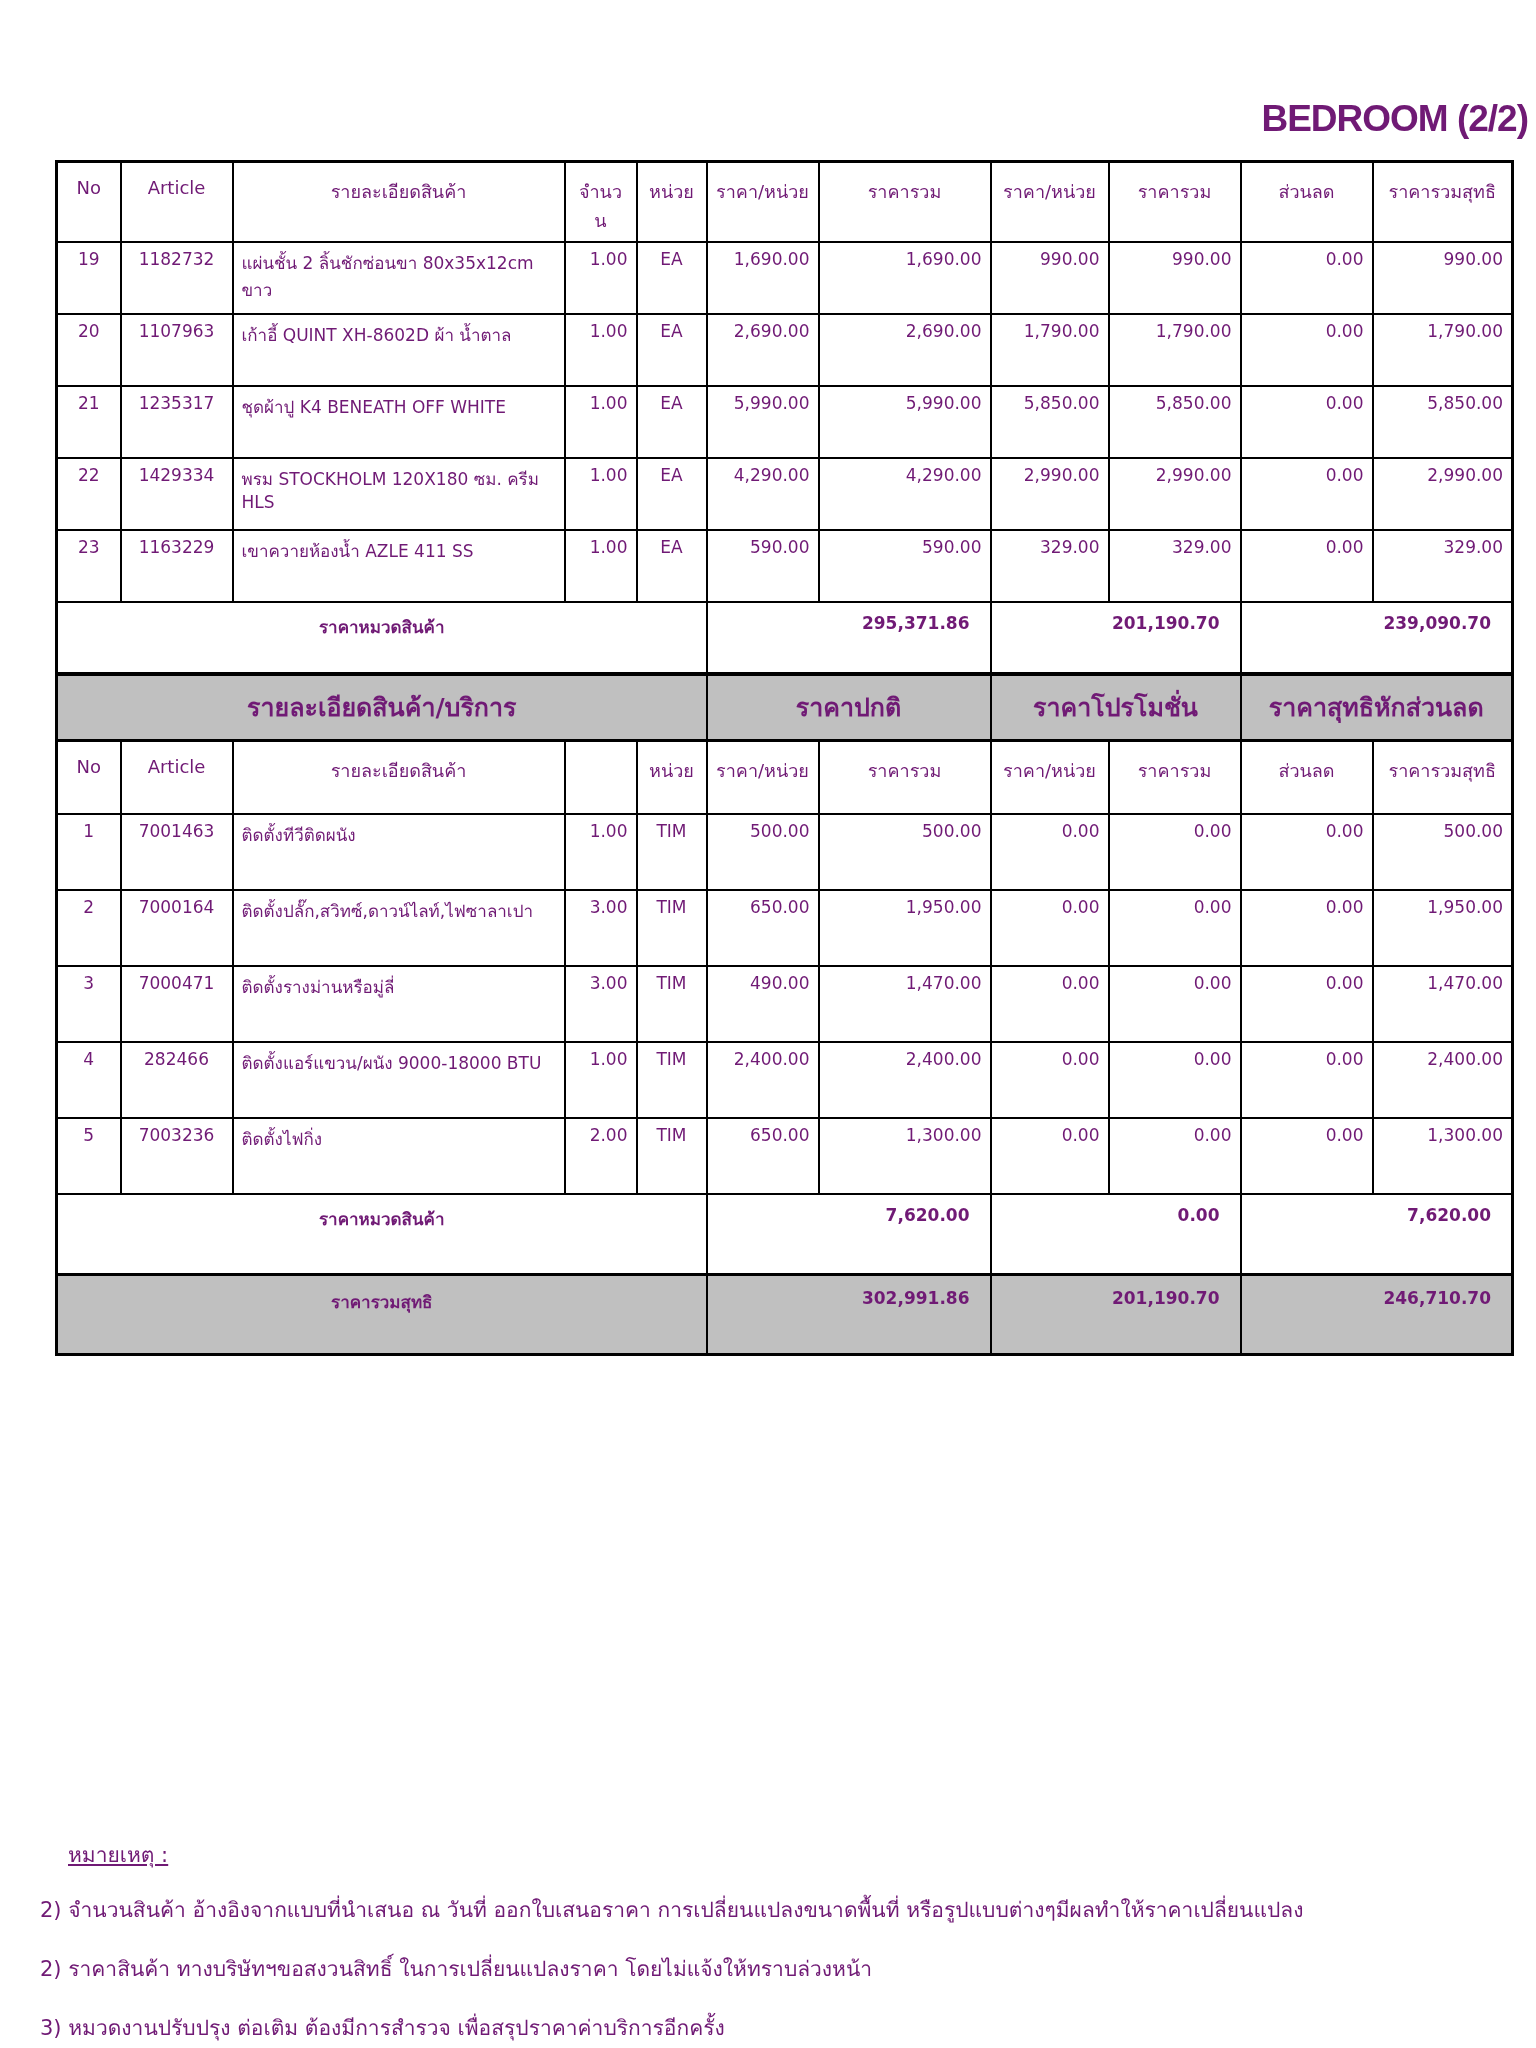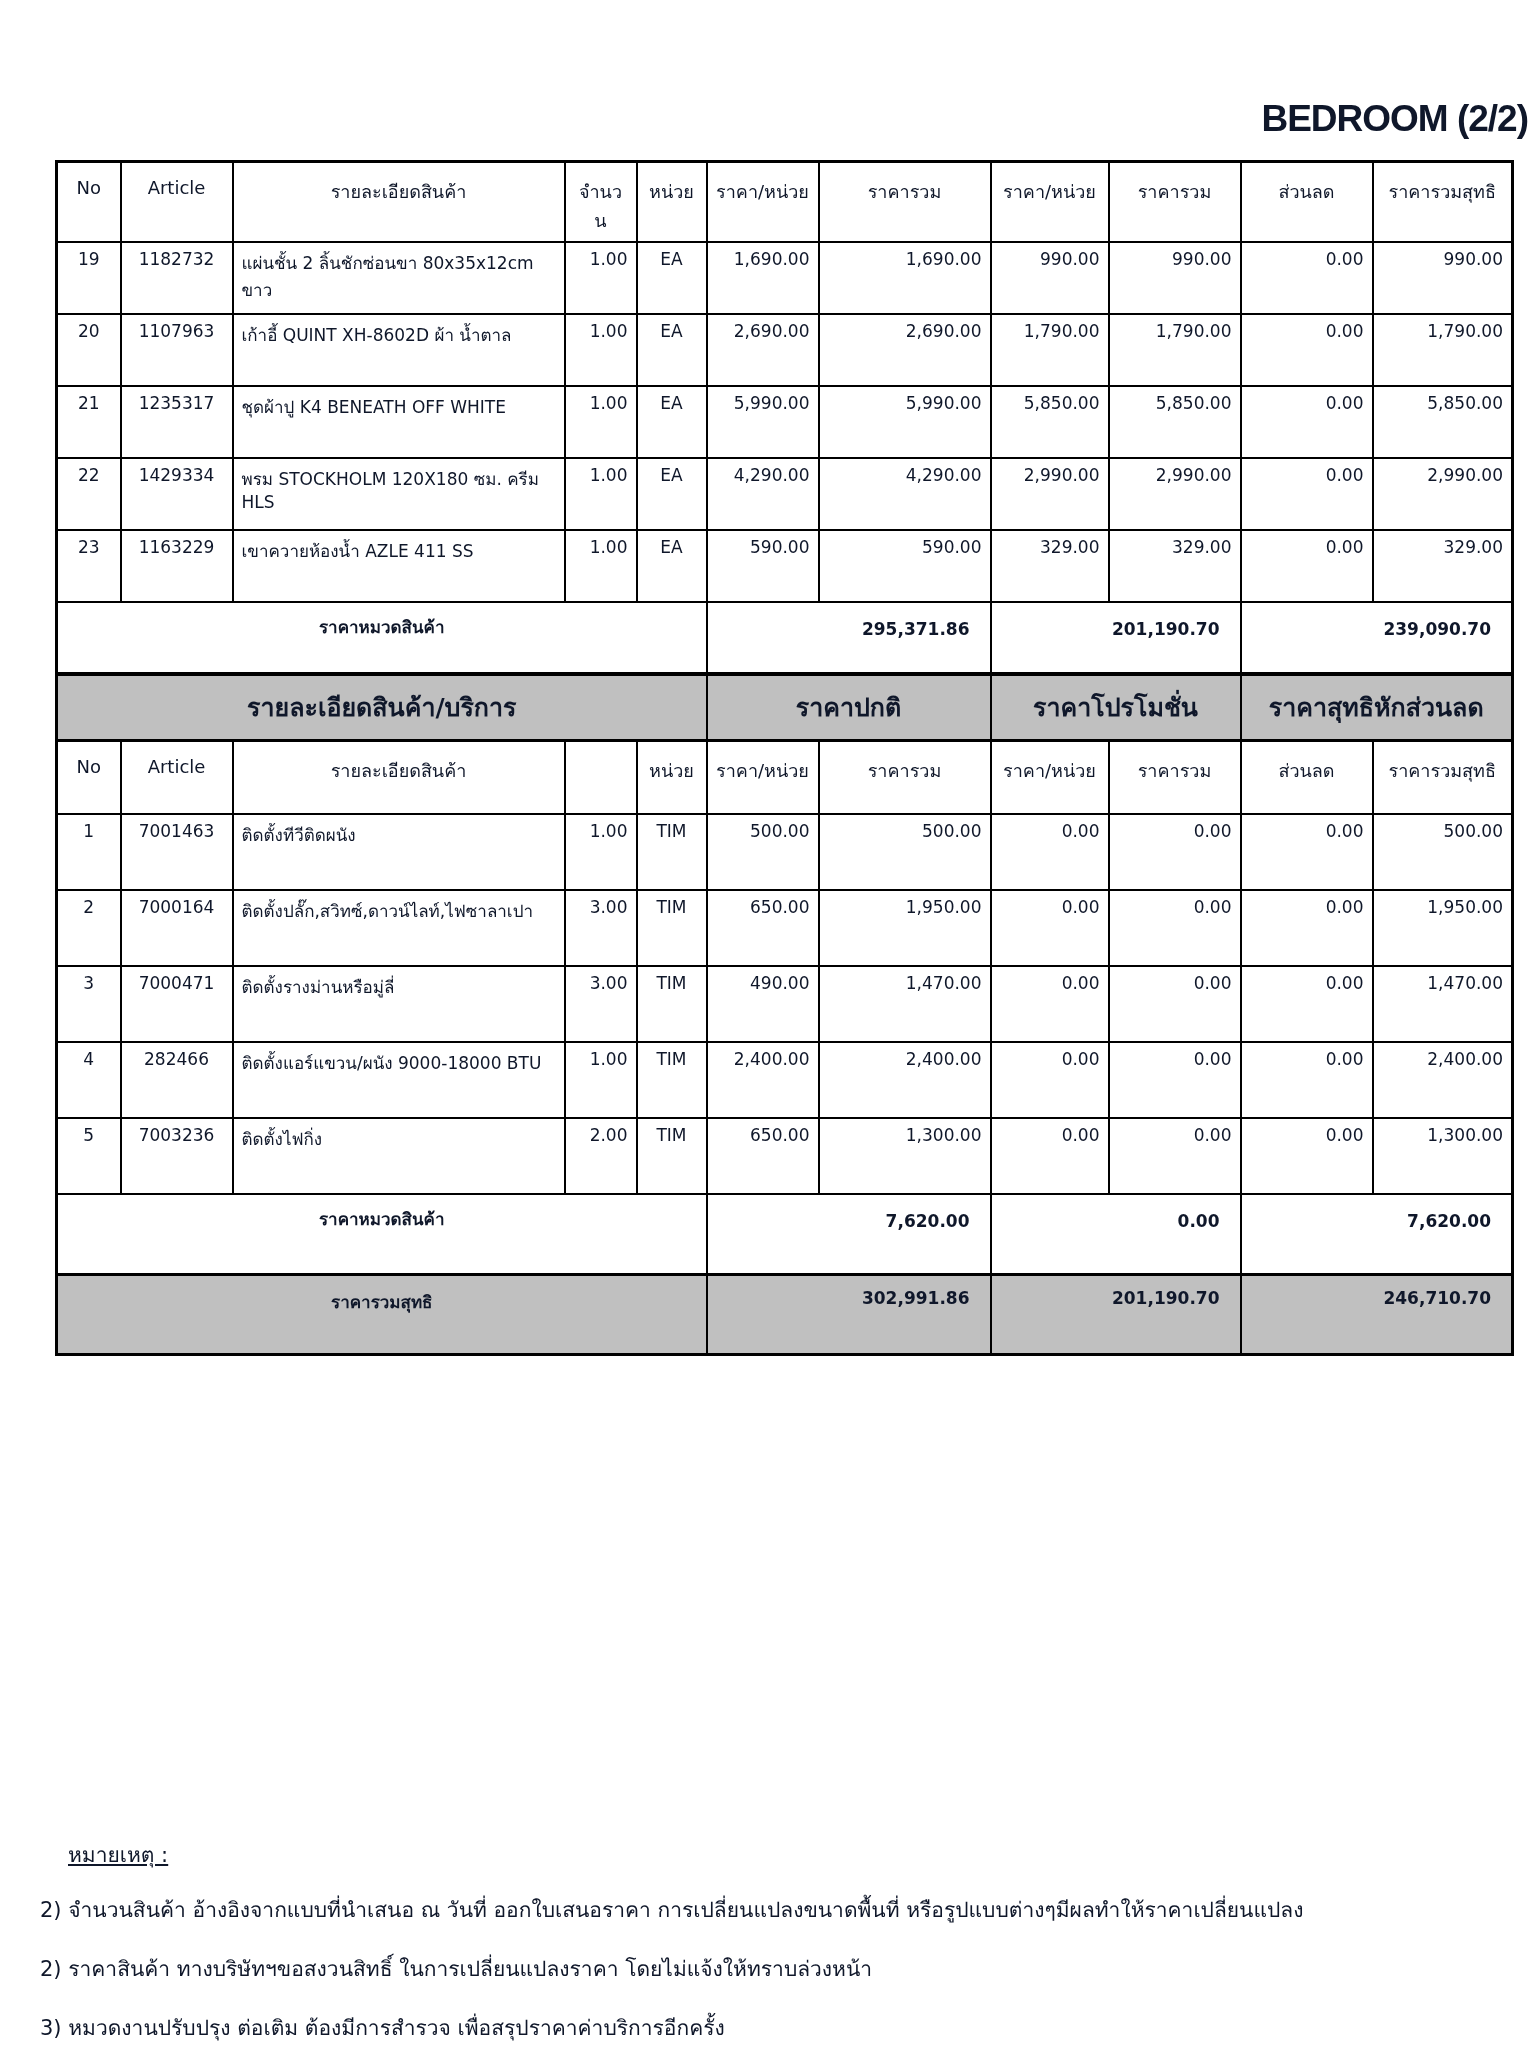--- a/index.html
+++ b/index.html
@@ -1,37 +1,37 @@
 <!DOCTYPE html>
 <html><head>
 <meta charset="utf-8">
 <style>
   html,body{margin:0;padding:0;background:#fff;}
   .page{position:relative;width:1536px;height:2048px;background:#ffffff;
-        font-family:"DejaVu Sans",sans-serif;color:#0f172a;overflow:hidden;}
+        font-family:"DejaVu Sans",sans-serif;color:#701a75;overflow:hidden;}
   .title{position:absolute;top:98px;right:8px;
          font-family:"Liberation Sans",sans-serif;font-weight:bold;
          font-size:37px;letter-spacing:-1px;}
   .doc{position:absolute;left:55px;top:160px;}
   table.quote{border-collapse:collapse;table-layout:fixed;width:1456px;
               border:3px solid #000;}
   table.quote td,table.quote th{border:2px solid #000;box-sizing:border-box;
               padding:6px 8px;vertical-align:top;font-size:17px;
               overflow:hidden;word-wrap:break-word;}
   tr.head-row th{font-weight:normal;text-align:center;height:74px;
               padding-top:14px;font-size:18px;}
   td.c{text-align:center;}
   td.l{text-align:left;}
   td.r{text-align:right;}
   td.desc{font-size:16px;padding-top:4px;}
   #t1-rows td{height:72px;}
   #t2-rows td{height:76px;}
   tr.sum-row td{height:72px;font-weight:bold;}
   tr.sum-row td.label{text-align:center;padding-top:10px;}
-  tr.sum-row td.val{text-align:right;padding-right:20px;padding-top:16px;}
+  tr.sum-row td.val{text-align:right;padding-right:20px;padding-top:10px;}
   tr.sum-row.svc td{height:80px;}
   tr.section-row td{background:#c0c0c0;border-top:4px solid #000;
               border-bottom:3px solid #000;font-weight:bold;text-align:center;
               vertical-align:middle;font-size:25px;height:66px;padding:0 8px;}
   tr.grand-row td{background:#c0c0c0;border-top:3px solid #000;
               font-weight:bold;height:80px;padding-top:12px;}
   tr.grand-row td.label{text-align:center;}
   tr.grand-row td.val{text-align:right;padding-right:20px;}
   .notes{position:absolute;left:40px;top:1838px;font-size:21px;width:1480px;}
   .notes .note-heading{margin-bottom:22px;margin-left:28px;}

